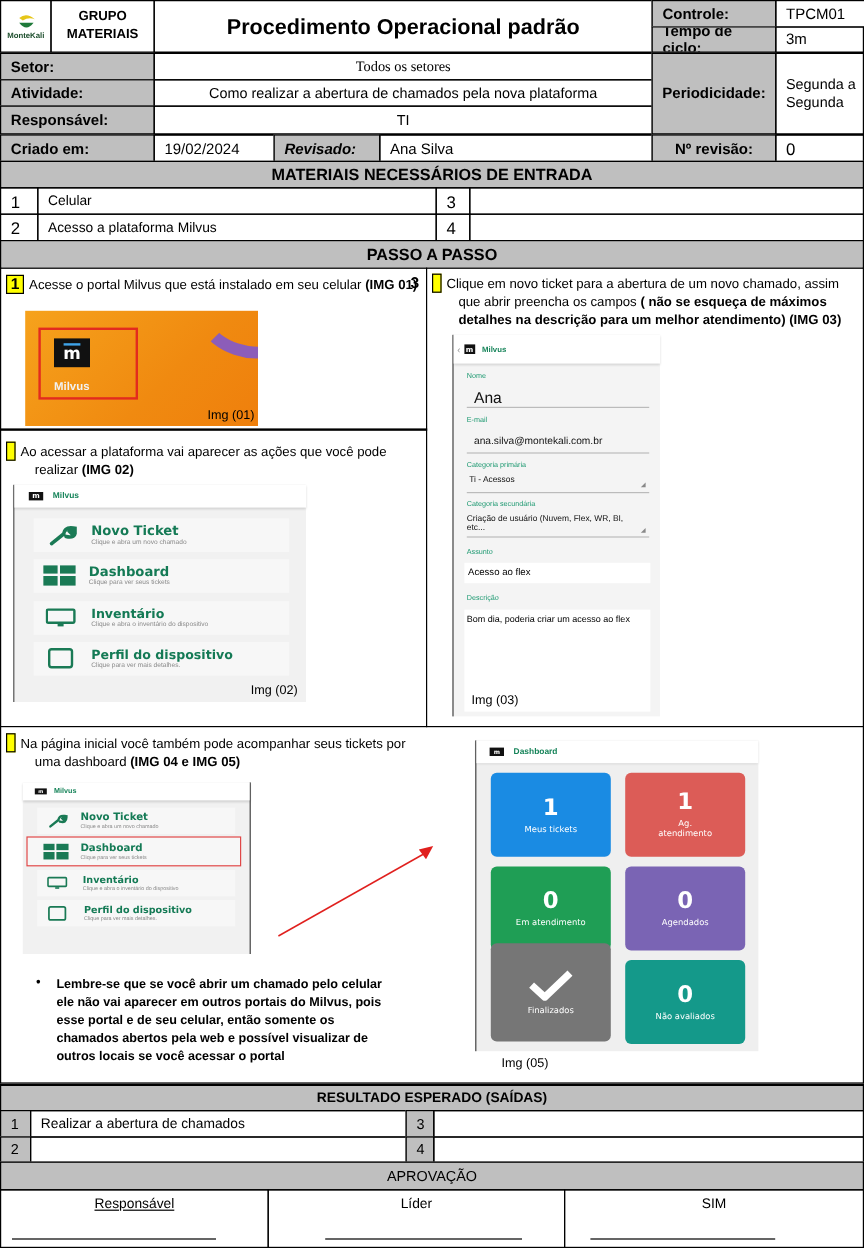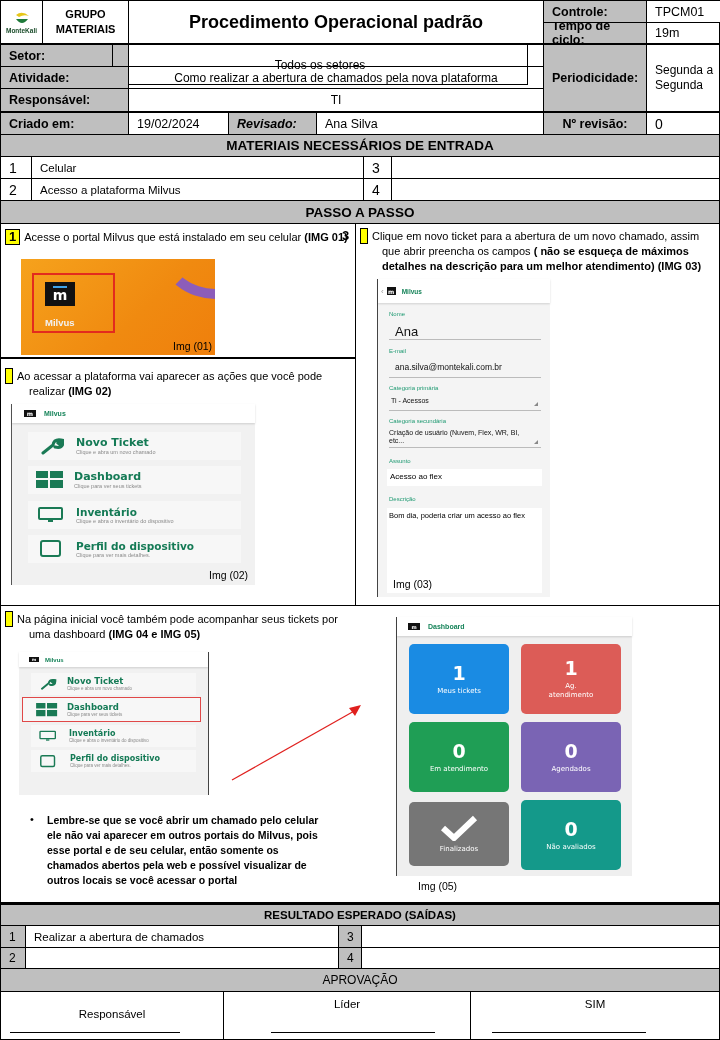--- a/index.html
+++ b/index.html
@@ -44,24 +44,24 @@
 </div>
 <div class="cell center" style="left:42px;top:0;width:87px;height:45px;border-bottom:2px solid #000;">
   <span style="font-weight:bold;font-size:11px;line-height:15px;width:70px;display:block;text-align:center;">GRUPO MATERIAIS</span>
 </div>
 <div class="cell center" style="left:128px;top:0;width:416px;height:45px;border-bottom:2px solid #000;">
   <span style="font-weight:bold;font-size:18px;">Procedimento Operacional padrão</span>
 </div>
 <div class="cell gray lbl" style="left:543px;top:0;width:104px;height:23px;">Controle:</div>
 <div class="cell val" style="left:646px;top:0;width:76px;height:23px;">TPCM01</div>
 <div class="cell gray lbl" style="left:543px;top:22px;width:104px;height:23px;border-bottom:2px solid #000;">Tempo de ciclo:</div>
-<div class="cell val" style="left:646px;top:22px;width:74px;height:23px;border-bottom:2px solid #000;">19m</div>
+<div class="cell val" style="left:646px;top:22px;width:74px;height:23px;border-bottom:2px solid #000;">3m</div>
 
 <div class="cell gray lbl" style="left:0;top:44px;width:129px;height:23px;">Setor:</div>
-<div class="cell center" style="left:112px;top:44px;width:416px;height:41px;font-size:12px;">Todos os setores</div>
+<div class="cell center" style="left:128px;top:44px;width:416px;height:23px;font-size:12px;font-family:Liberation Serif, serif;">Todos os setores</div>
 <div class="cell gray lbl" style="left:0;top:66px;width:129px;height:23px;">Atividade:</div>
 <div class="cell center" style="left:128px;top:66px;width:416px;height:23px;font-size:12px;">Como realizar a abertura de chamados pela nova plataforma</div>
 <div class="cell gray lbl" style="left:0;top:88px;width:129px;height:25px;border-bottom:2px solid #000;">Responsável:</div>
 <div class="cell center" style="left:128px;top:88px;width:416px;height:25px;font-size:12px;border-bottom:2px solid #000;">TI</div>
 <div class="cell gray lbl center" style="left:543px;top:44px;width:104px;height:69px;padding-left:0;border-bottom:2px solid #000;">Periodicidade:</div>
 <div class="cell val" style="left:646px;top:44px;width:74px;height:69px;border-bottom:2px solid #000;">
   <span style="font-size:12px;line-height:15px;display:block;width:62px;">Segunda a Segunda</span>
 </div>
 
 <div class="cell gray lbl" style="left:0;top:112px;width:129px;height:23px;">Criado em:</div>
@@ -263,21 +263,21 @@
       <span class="l" style="width:50px;">Ag. atendimento</span>
   </div>
   <div class="tile" style="left:12px;top:105px;width:100px;height:70px;background:#1f9e55;">
     <span class="n">0</span>
       <span class="l">Em atendimento</span>
   </div>
   <div class="tile" style="left:124px;top:105px;width:100px;height:70px;background:#7a64b4;">
     <span class="n">0</span>
       <span class="l">Agendados</span>
   </div>
-  <div class="tile" style="left:12px;top:185px;width:100px;height:64px;background:#767676;">
+  <div class="tile" style="left:12px;top:169px;width:100px;height:82px;background:#767676;">
     <svg width="40" height="26" viewBox="0 0 40 26">
         <path d="M4 13 L15 23 L36 3" stroke="#fff" stroke-width="6" fill="none"></path>
       </svg>
     <span class="l">Finalizados</span>
   </div>
   <div class="tile" style="left:124px;top:183px;width:100px;height:70px;background:#14998a;">
     <span class="n">0</span>
       <span class="l">Não avaliados</span>
   </div>
 </div>
@@ -288,21 +288,21 @@
 <div class="cell val" style="left:25px;top:925px;width:314px;height:23px;font-size:11.5px;">Realizar a abertura de chamados</div>
 <div class="cell gray num" style="left:338px;top:925px;width:24px;height:23px;font-size:12px;">3</div>
 <div class="cell" style="left:361px;top:925px;width:359px;height:23px;"></div>
 <div class="cell gray num" style="left:0;top:947px;width:26px;height:22px;font-size:12px;">2</div>
 <div class="cell" style="left:25px;top:947px;width:314px;height:22px;"></div>
 <div class="cell gray num" style="left:338px;top:947px;width:24px;height:22px;font-size:12px;">4</div>
 <div class="cell" style="left:361px;top:947px;width:359px;height:22px;"></div>
 
 <div class="cell sec" style="left:0;top:968px;width:720px;height:24px;font-size:12px;font-weight:normal;">APROVAÇÃO</div>
 <div class="cell" style="left:0;top:991px;width:224px;height:49px;align-items:flex-start;justify-content:center;">
-  <span style="margin-top:16px;font-size:11.5px;">Responsável</span>
+  <span style="margin-top:6px;font-size:11.5px;text-decoration:underline;">Responsável</span>
 </div>
 <div class="sig" style="left:10px;top:1032px;width:170px;"></div>
 <div class="cell" style="left:223px;top:991px;width:248px;height:49px;align-items:flex-start;justify-content:center;">
   <span style="margin-top:6px;font-size:11.5px;">Líder</span>
 </div>
 <div class="sig" style="left:271px;top:1032px;width:164px;"></div>
 <div class="cell" style="left:470px;top:991px;width:250px;height:49px;align-items:flex-start;justify-content:center;">
   <span style="margin-top:6px;font-size:11.5px;">SIM</span>
 </div>
 <div class="sig" style="left:492px;top:1032px;width:154px;"></div>

